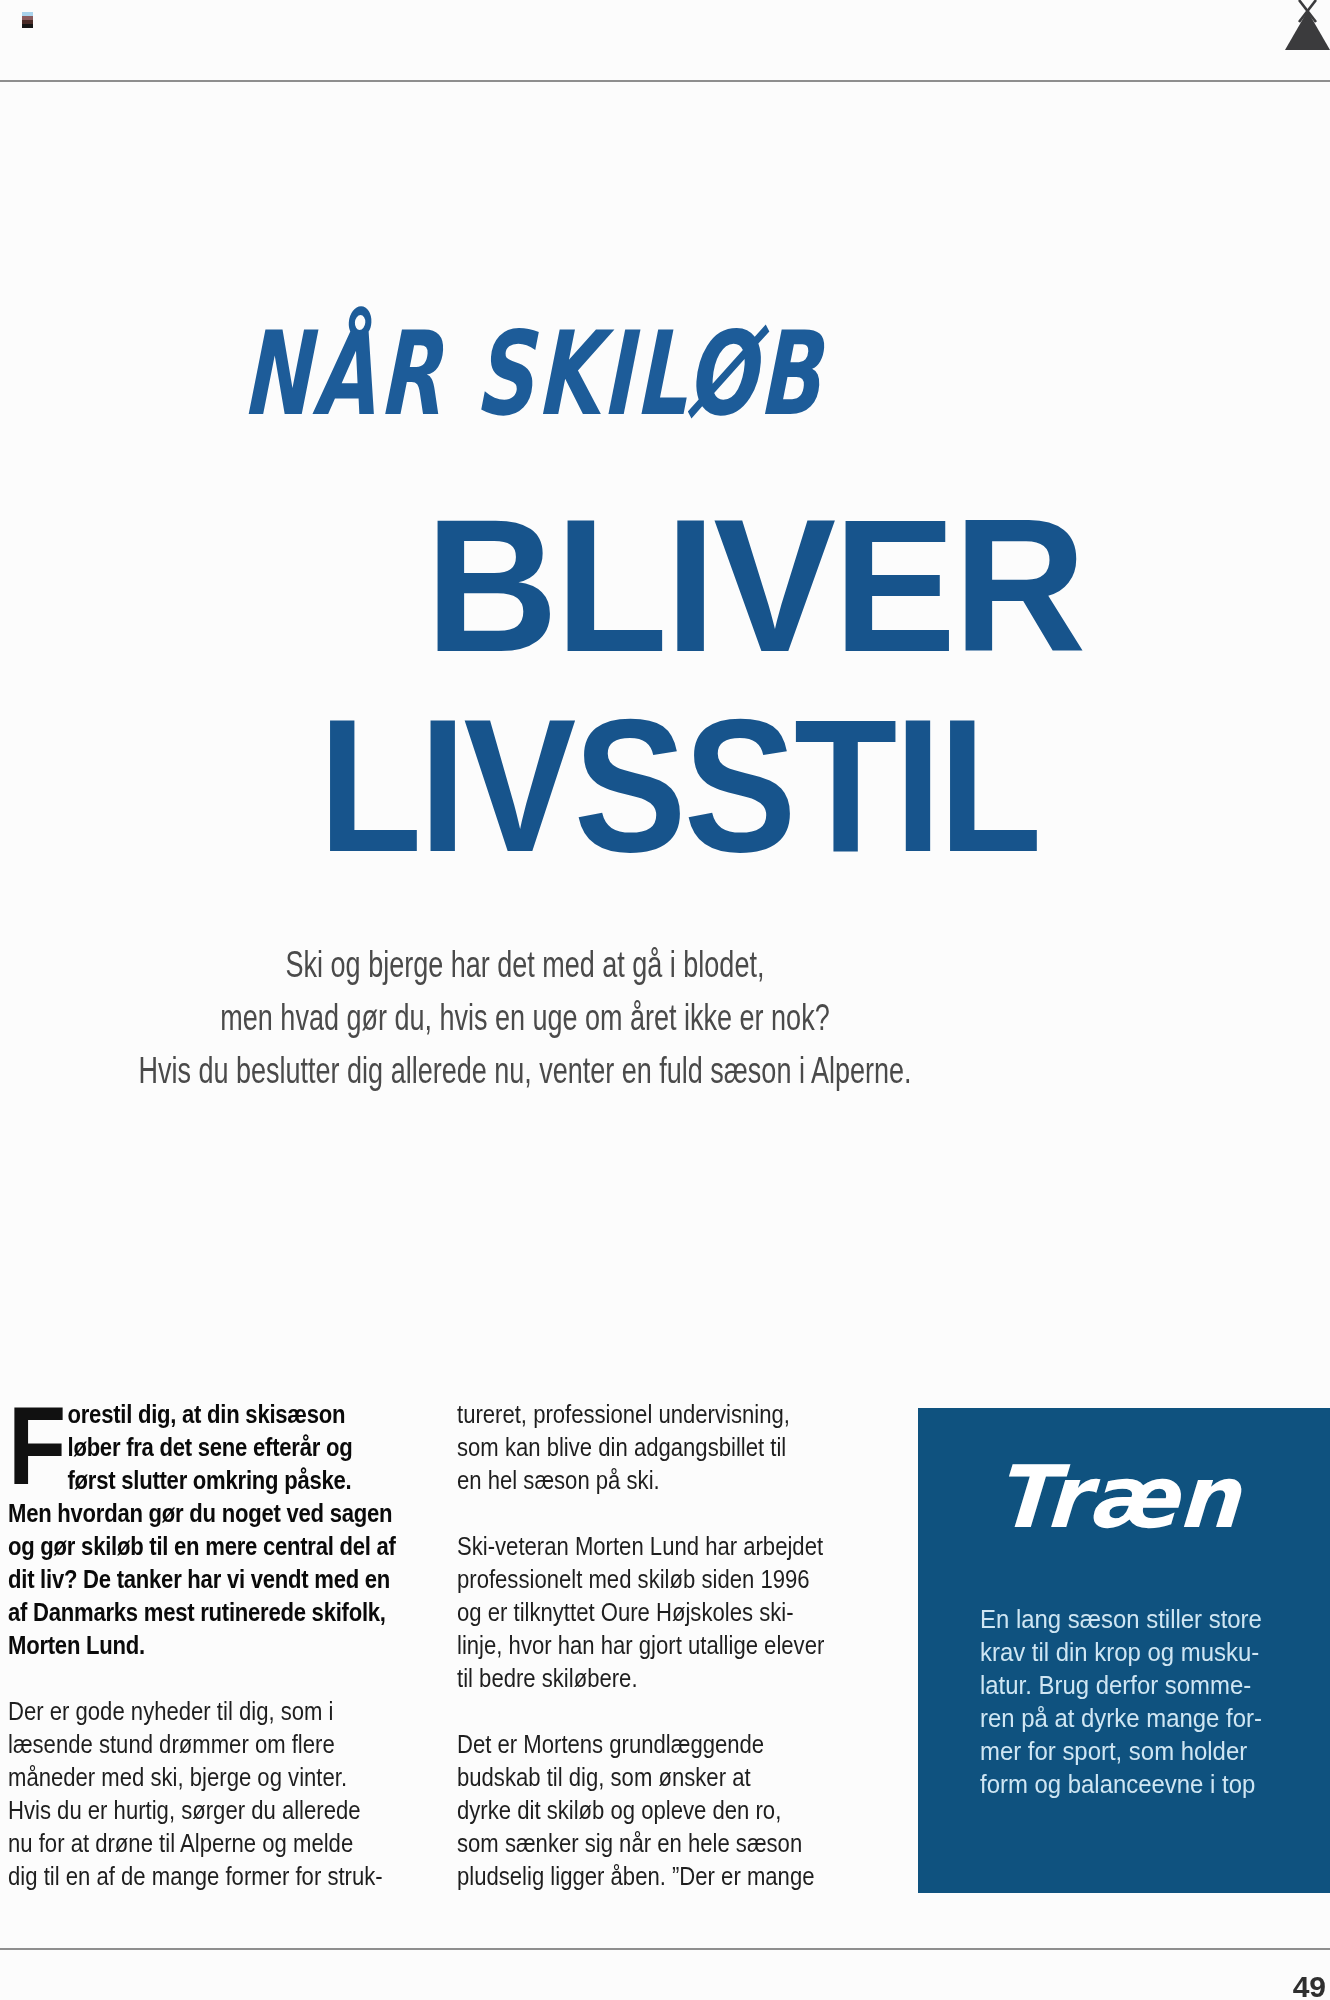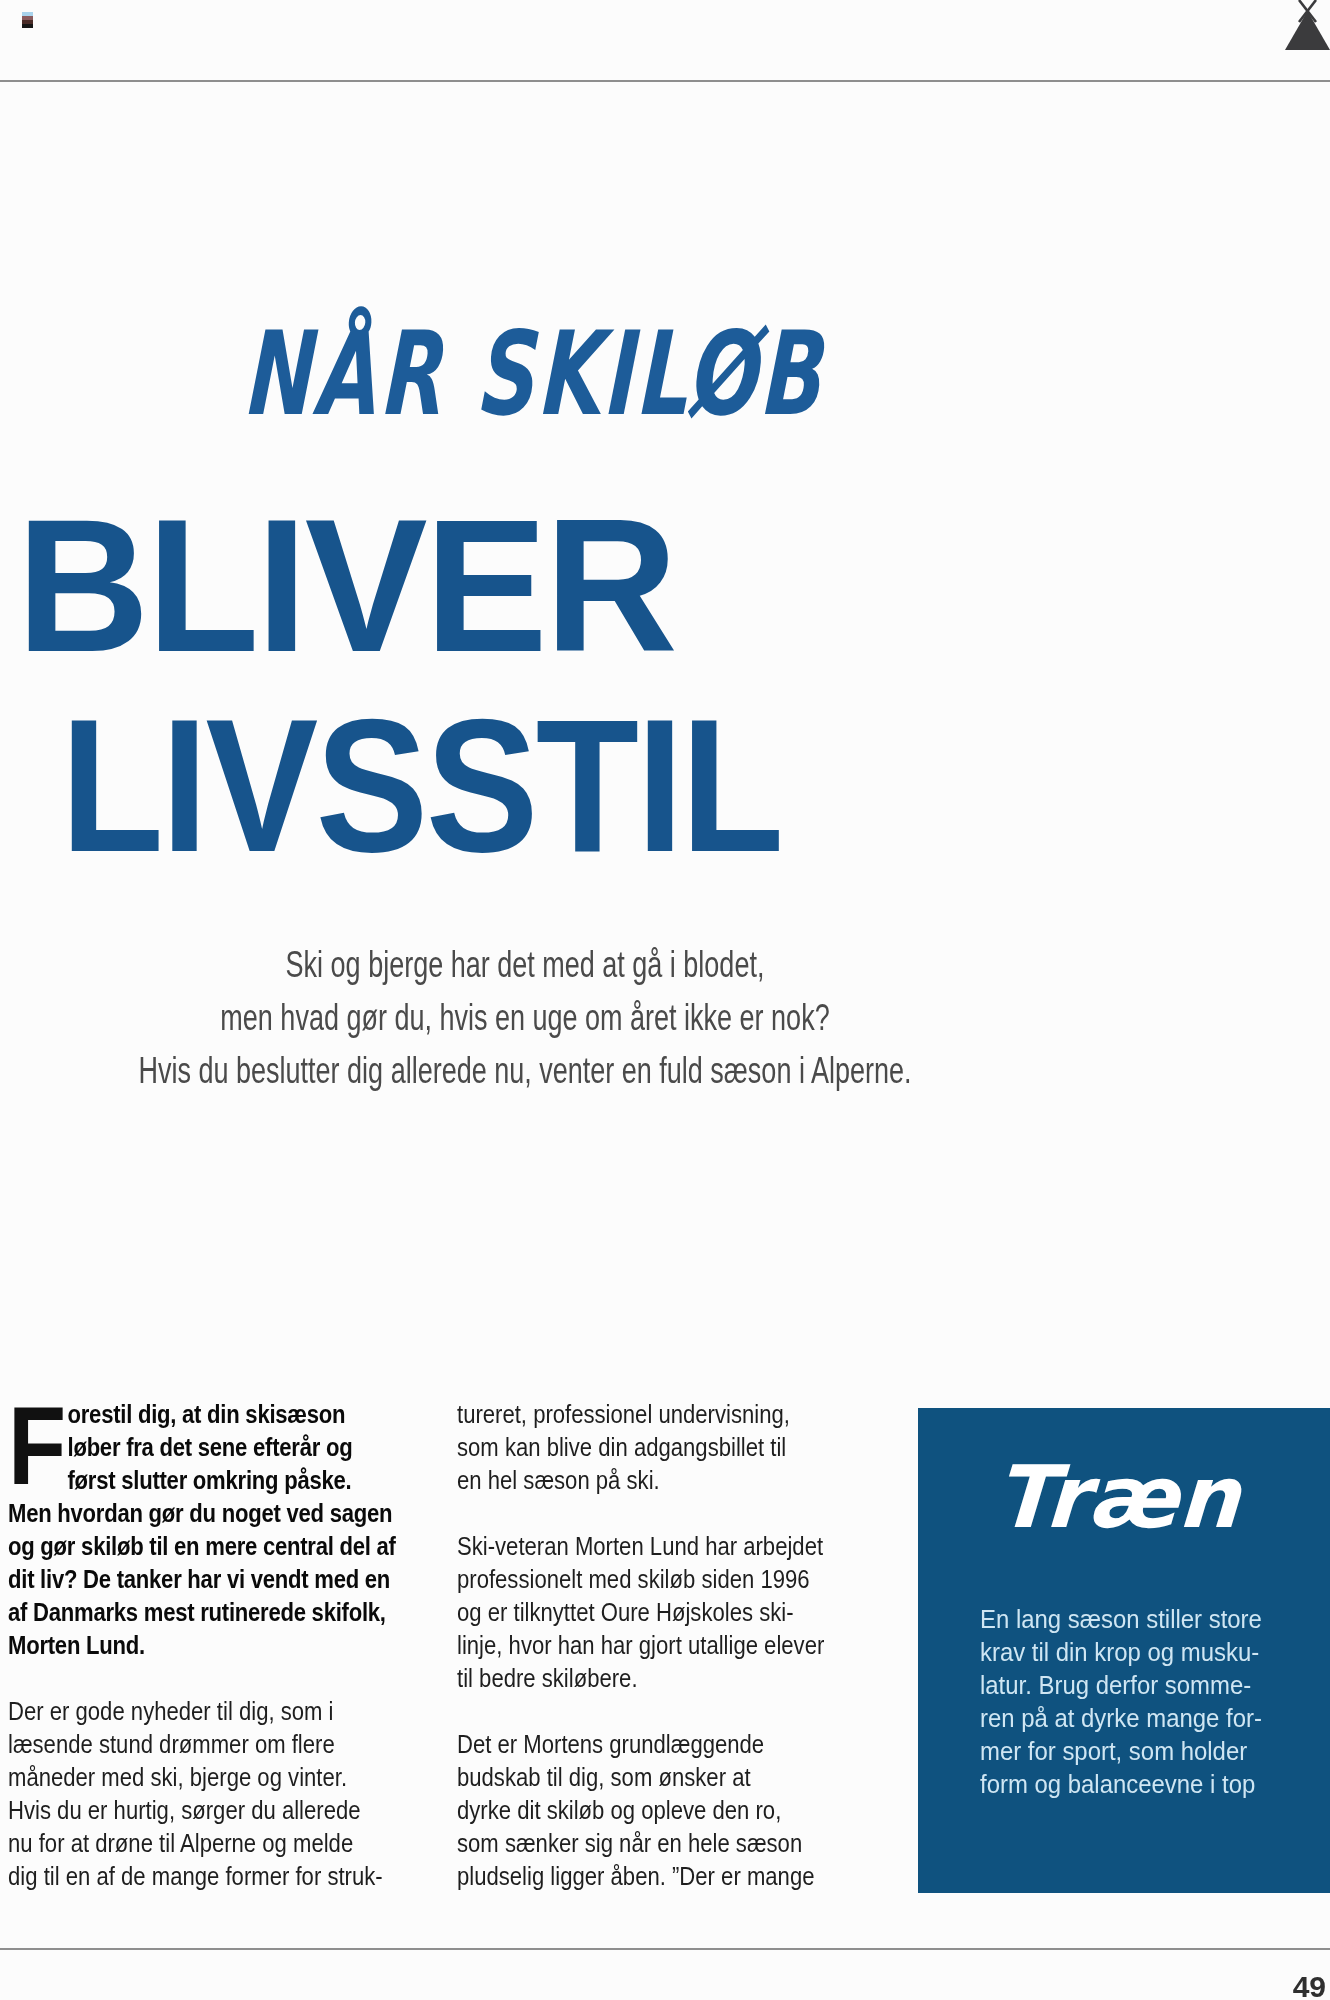--- a/index.html
+++ b/index.html
@@ -17,21 +17,21 @@
   .mini-thumb .s4{background:#171717;}
   .tipi-logo{position:absolute;right:0;top:0;width:50px;height:52px;}
   .top-rule{position:absolute;left:0;top:80px;width:100%;height:2px;background:#8e8e8e;}
   
   .kicker{
     position:absolute;top:316px;left:0;width:1080px;text-align:center;
     font-family:"DejaVu Sans",sans-serif;font-style:italic;font-weight:700;
     font-size:116px;line-height:1;letter-spacing:4px;color:#1d5c99;
     transform:scaleX(.70) skewX(-5deg);
   }
-  .big-title{position:absolute;top:485px;left:0;width:1100px;text-align:left;color:#17548c;}
+  .big-title{position:absolute;top:485px;left:0;width:1100px;text-align:right;color:#17548c;}
   .title-line{height:200px;line-height:200px;font-size:190px;font-weight:700;letter-spacing:-3px;white-space:nowrap;}
   .t1{transform:scaleX(.97);}
   .t2{transform:scaleX(.89);}
   .subtitle{
     position:absolute;top:938px;left:-75px;width:1200px;text-align:center;
     font-size:36px;line-height:53px;font-weight:300;color:#4a4a4a;
     white-space:pre-line;transform:scaleX(.75);transform-origin:600px top;
   }
   
   .article{position:absolute;top:1398px;left:0;width:1330px;height:560px;}

